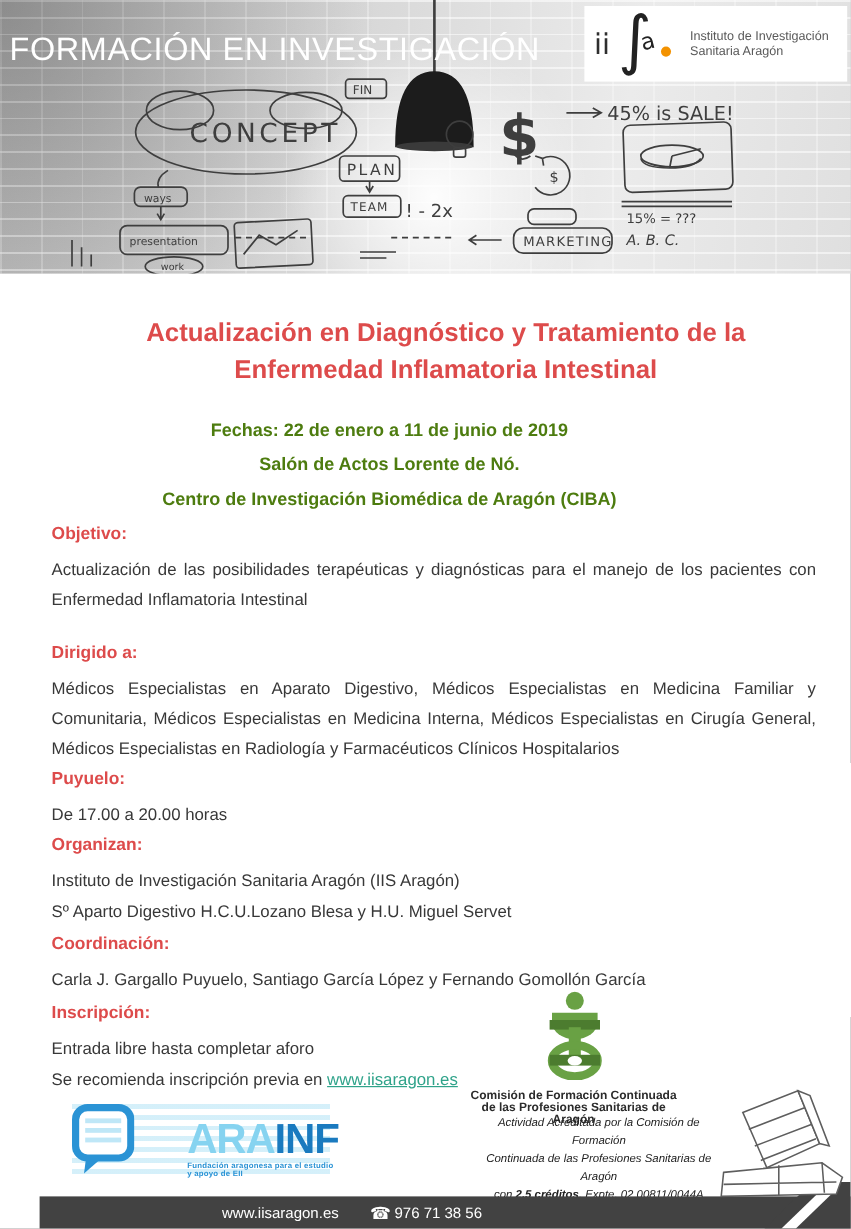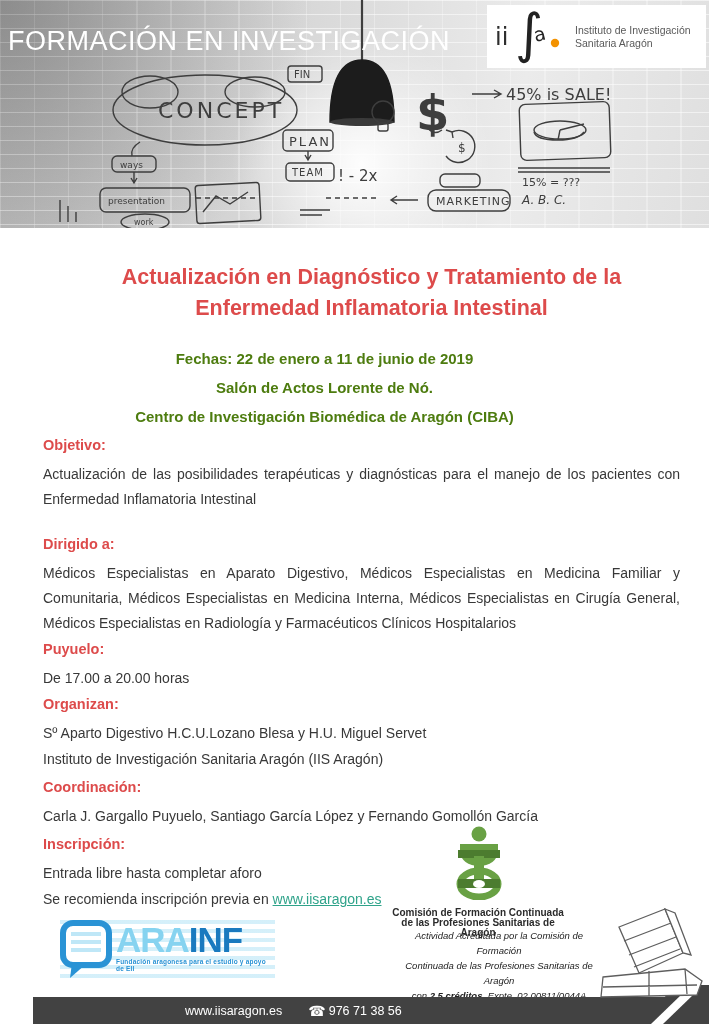--- a/index.html
+++ b/index.html
@@ -46,21 +46,21 @@
   .section .body{
     color:#383838;font-size:14px;line-height:25px;margin:0;
   }
   .just{text-align:justify;}
   .section .body + .body{margin-top:1px;}
   a.site-link{color:#2fa38a;text-decoration:underline;cursor:pointer;}
   
   .arainf{
     position:absolute;left:60px;top:920px;width:215px;height:62px;
     background:repeating-linear-gradient(180deg, rgba(134,211,240,.35) 0 4px, rgba(255,255,255,0) 4px 9px);
-    display:flex;align-items:flex-start;
+    display:flex;align-items:flex-end;gap:40px;
   }
   .arainf-bubble{flex:0 0 52px;}
   .arainf-words{margin-left:4px;}
   .arainf-name{font-size:35px;font-weight:bold;line-height:40px;letter-spacing:-1px;}
   .arainf-name .p1{color:#86d3f0;}
   .arainf-name .p2{color:#1a7abf;}
   .arainf-tagline{font-size:6.5px;color:#2a93d5;font-weight:bold;margin-top:-2px;letter-spacing:.2px;}
   .cfc{position:absolute;left:388px;top:826px;width:180px;text-align:center;}
   .cfc-caption{font-size:10px;font-weight:bold;color:#2b2b2b;line-height:10px;margin-top:4px;}
   .accreditation{
@@ -189,22 +189,22 @@
     <p class="body just">Médicos Especialistas en Aparato Digestivo, Médicos Especialistas en Medicina Familiar y Comunitaria, Médicos Especialistas en Medicina Interna, Médicos Especialistas en Cirugía General, Médicos Especialistas en Radiología y Farmacéuticos Clínicos Hospitalarios</p>
   </div>
 
   <div class="section" style="top:641px">
     <h2>Puyuelo:</h2>
     <p class="body">De 17.00 a 20.00 horas</p>
   </div>
 
   <div class="section" style="top:696px">
     <h2>Organizan:</h2>
+    <p class="body">Instituto de Investigación Sanitaria Aragón (IIS Aragón)</p>
     <p class="body">Sº Aparto Digestivo H.C.U.Lozano Blesa y H.U. Miguel Servet</p>
-    <p class="body">Instituto de Investigación Sanitaria Aragón (IIS Aragón)</p>
   </div>
 
   <div class="section" style="top:779px">
     <h2>Coordinación:</h2>
     <p class="body">Carla J. Gargallo Puyuelo, Santiago García López y Fernando Gomollón García</p>
   </div>
 
   <div class="section" style="top:836px">
     <h2>Inscripción:</h2>
     <p class="body">Entrada libre hasta completar aforo</p>

